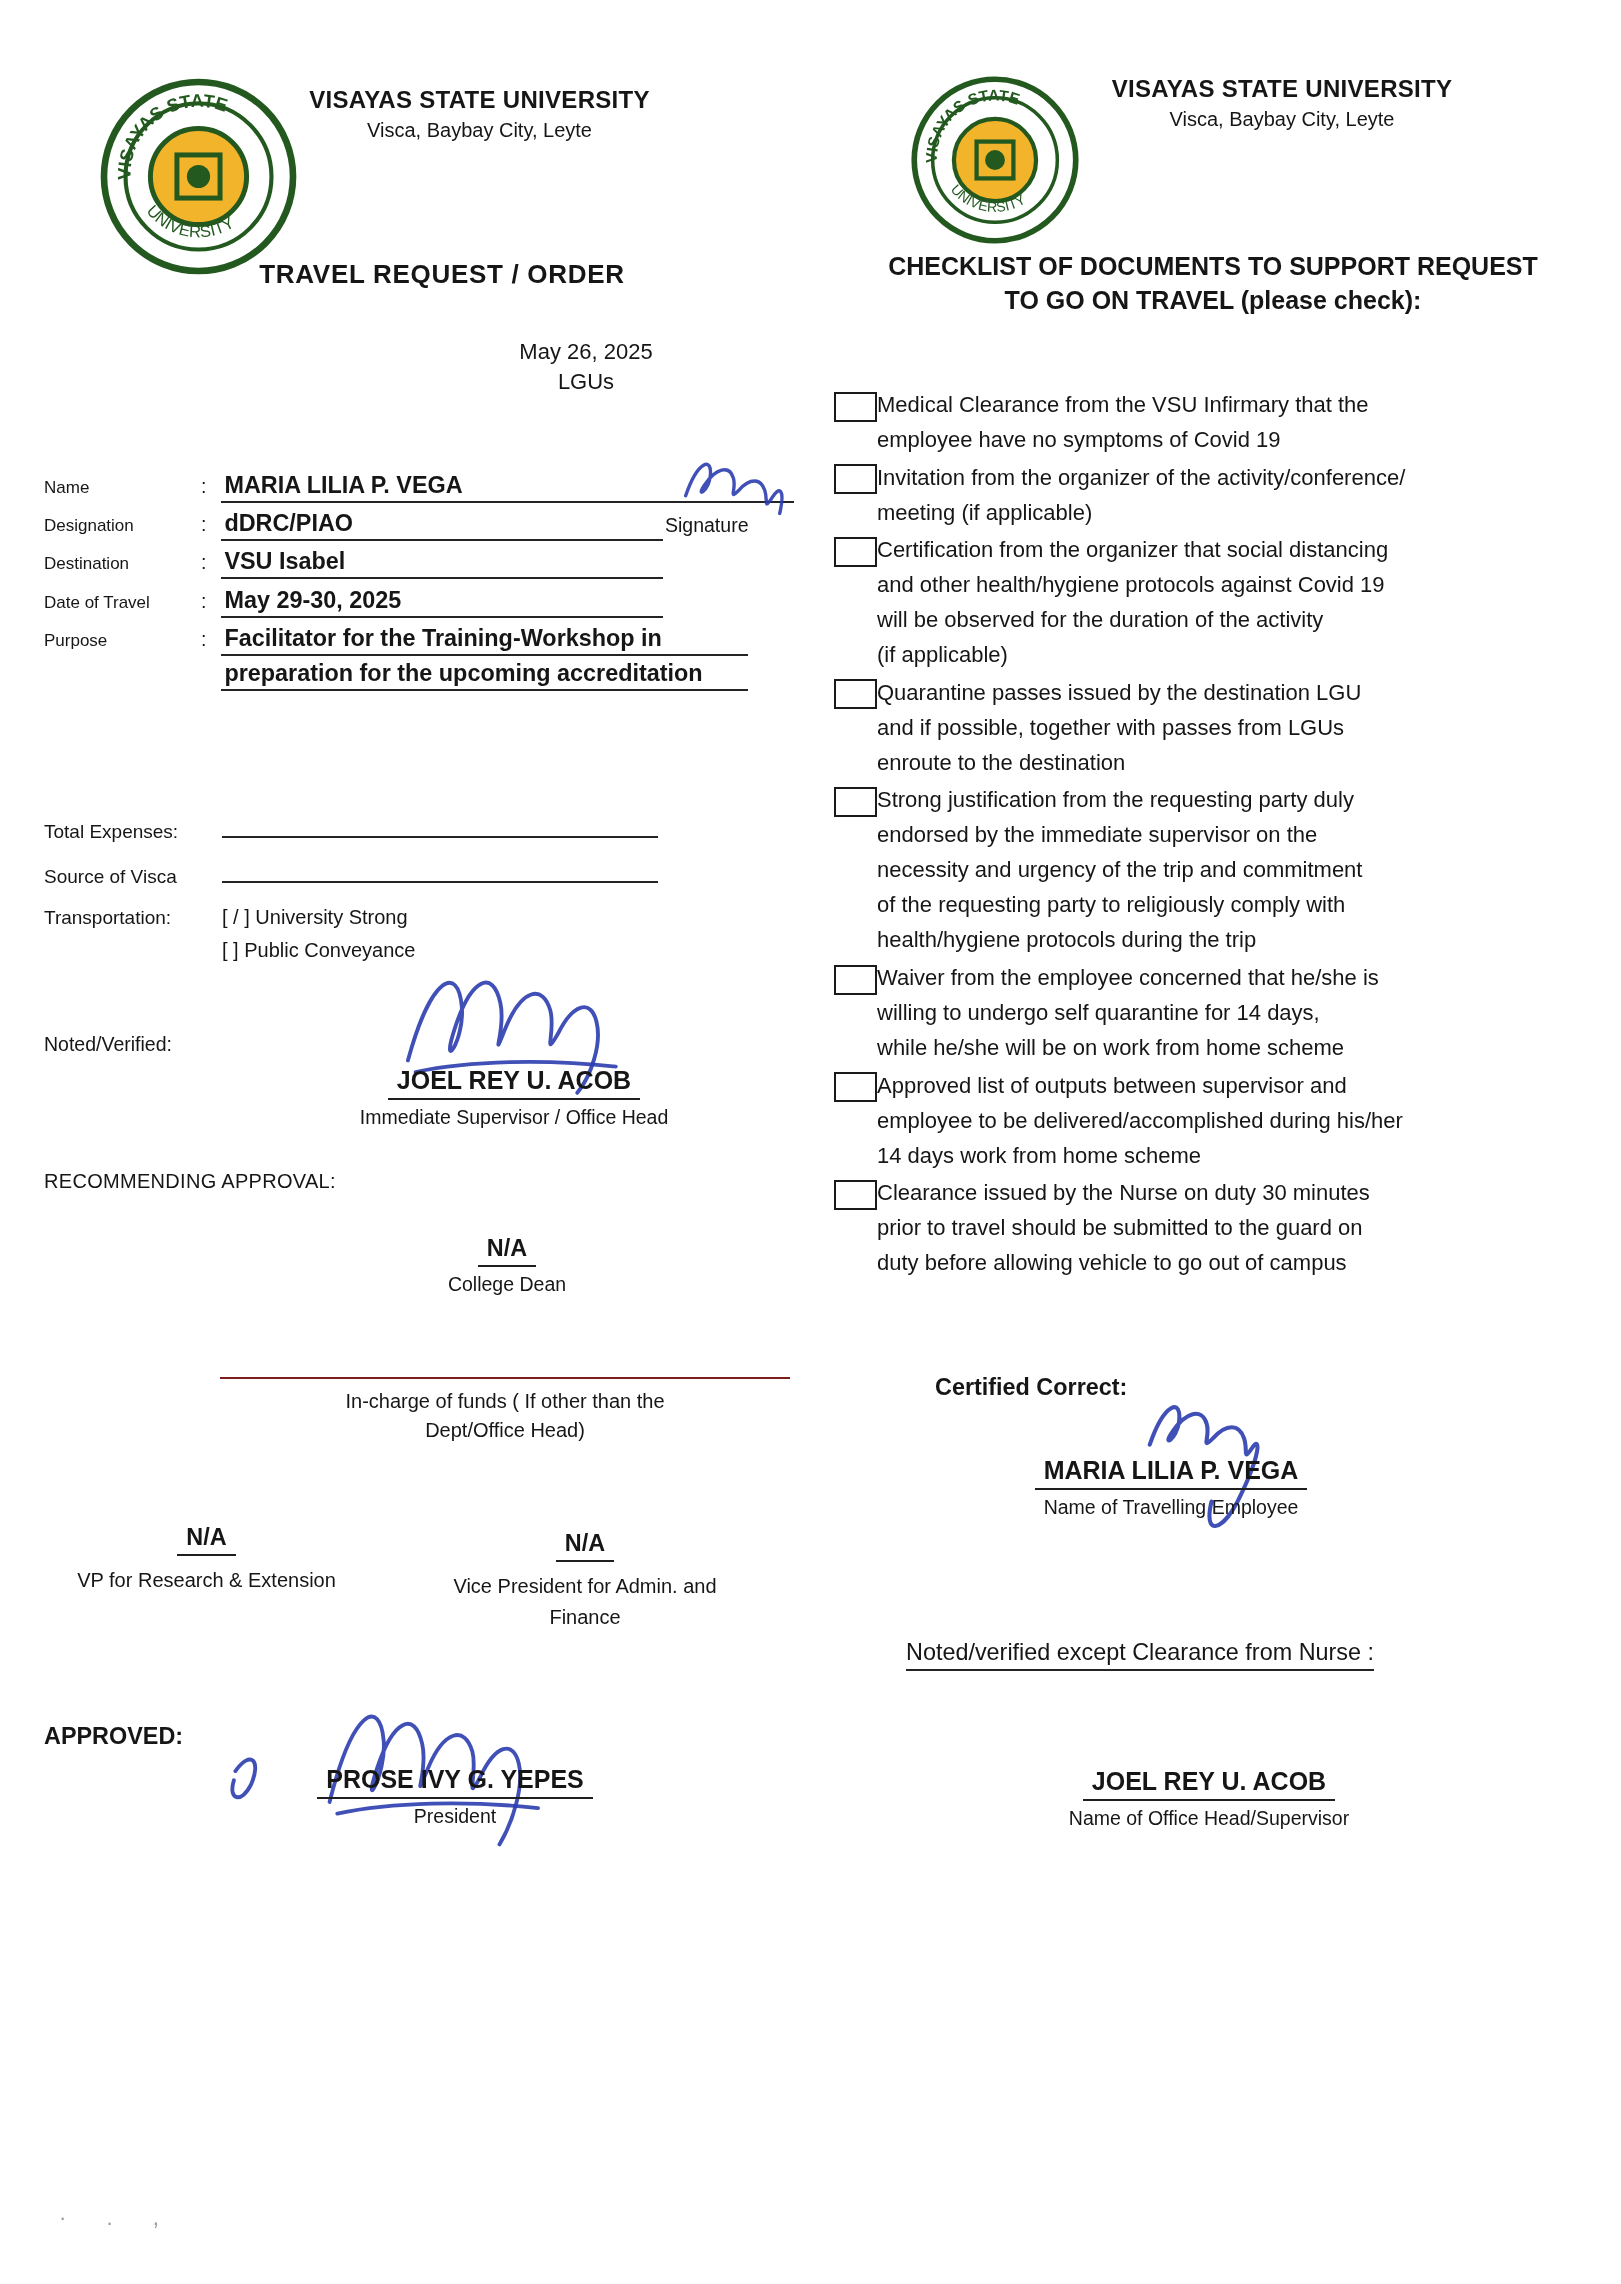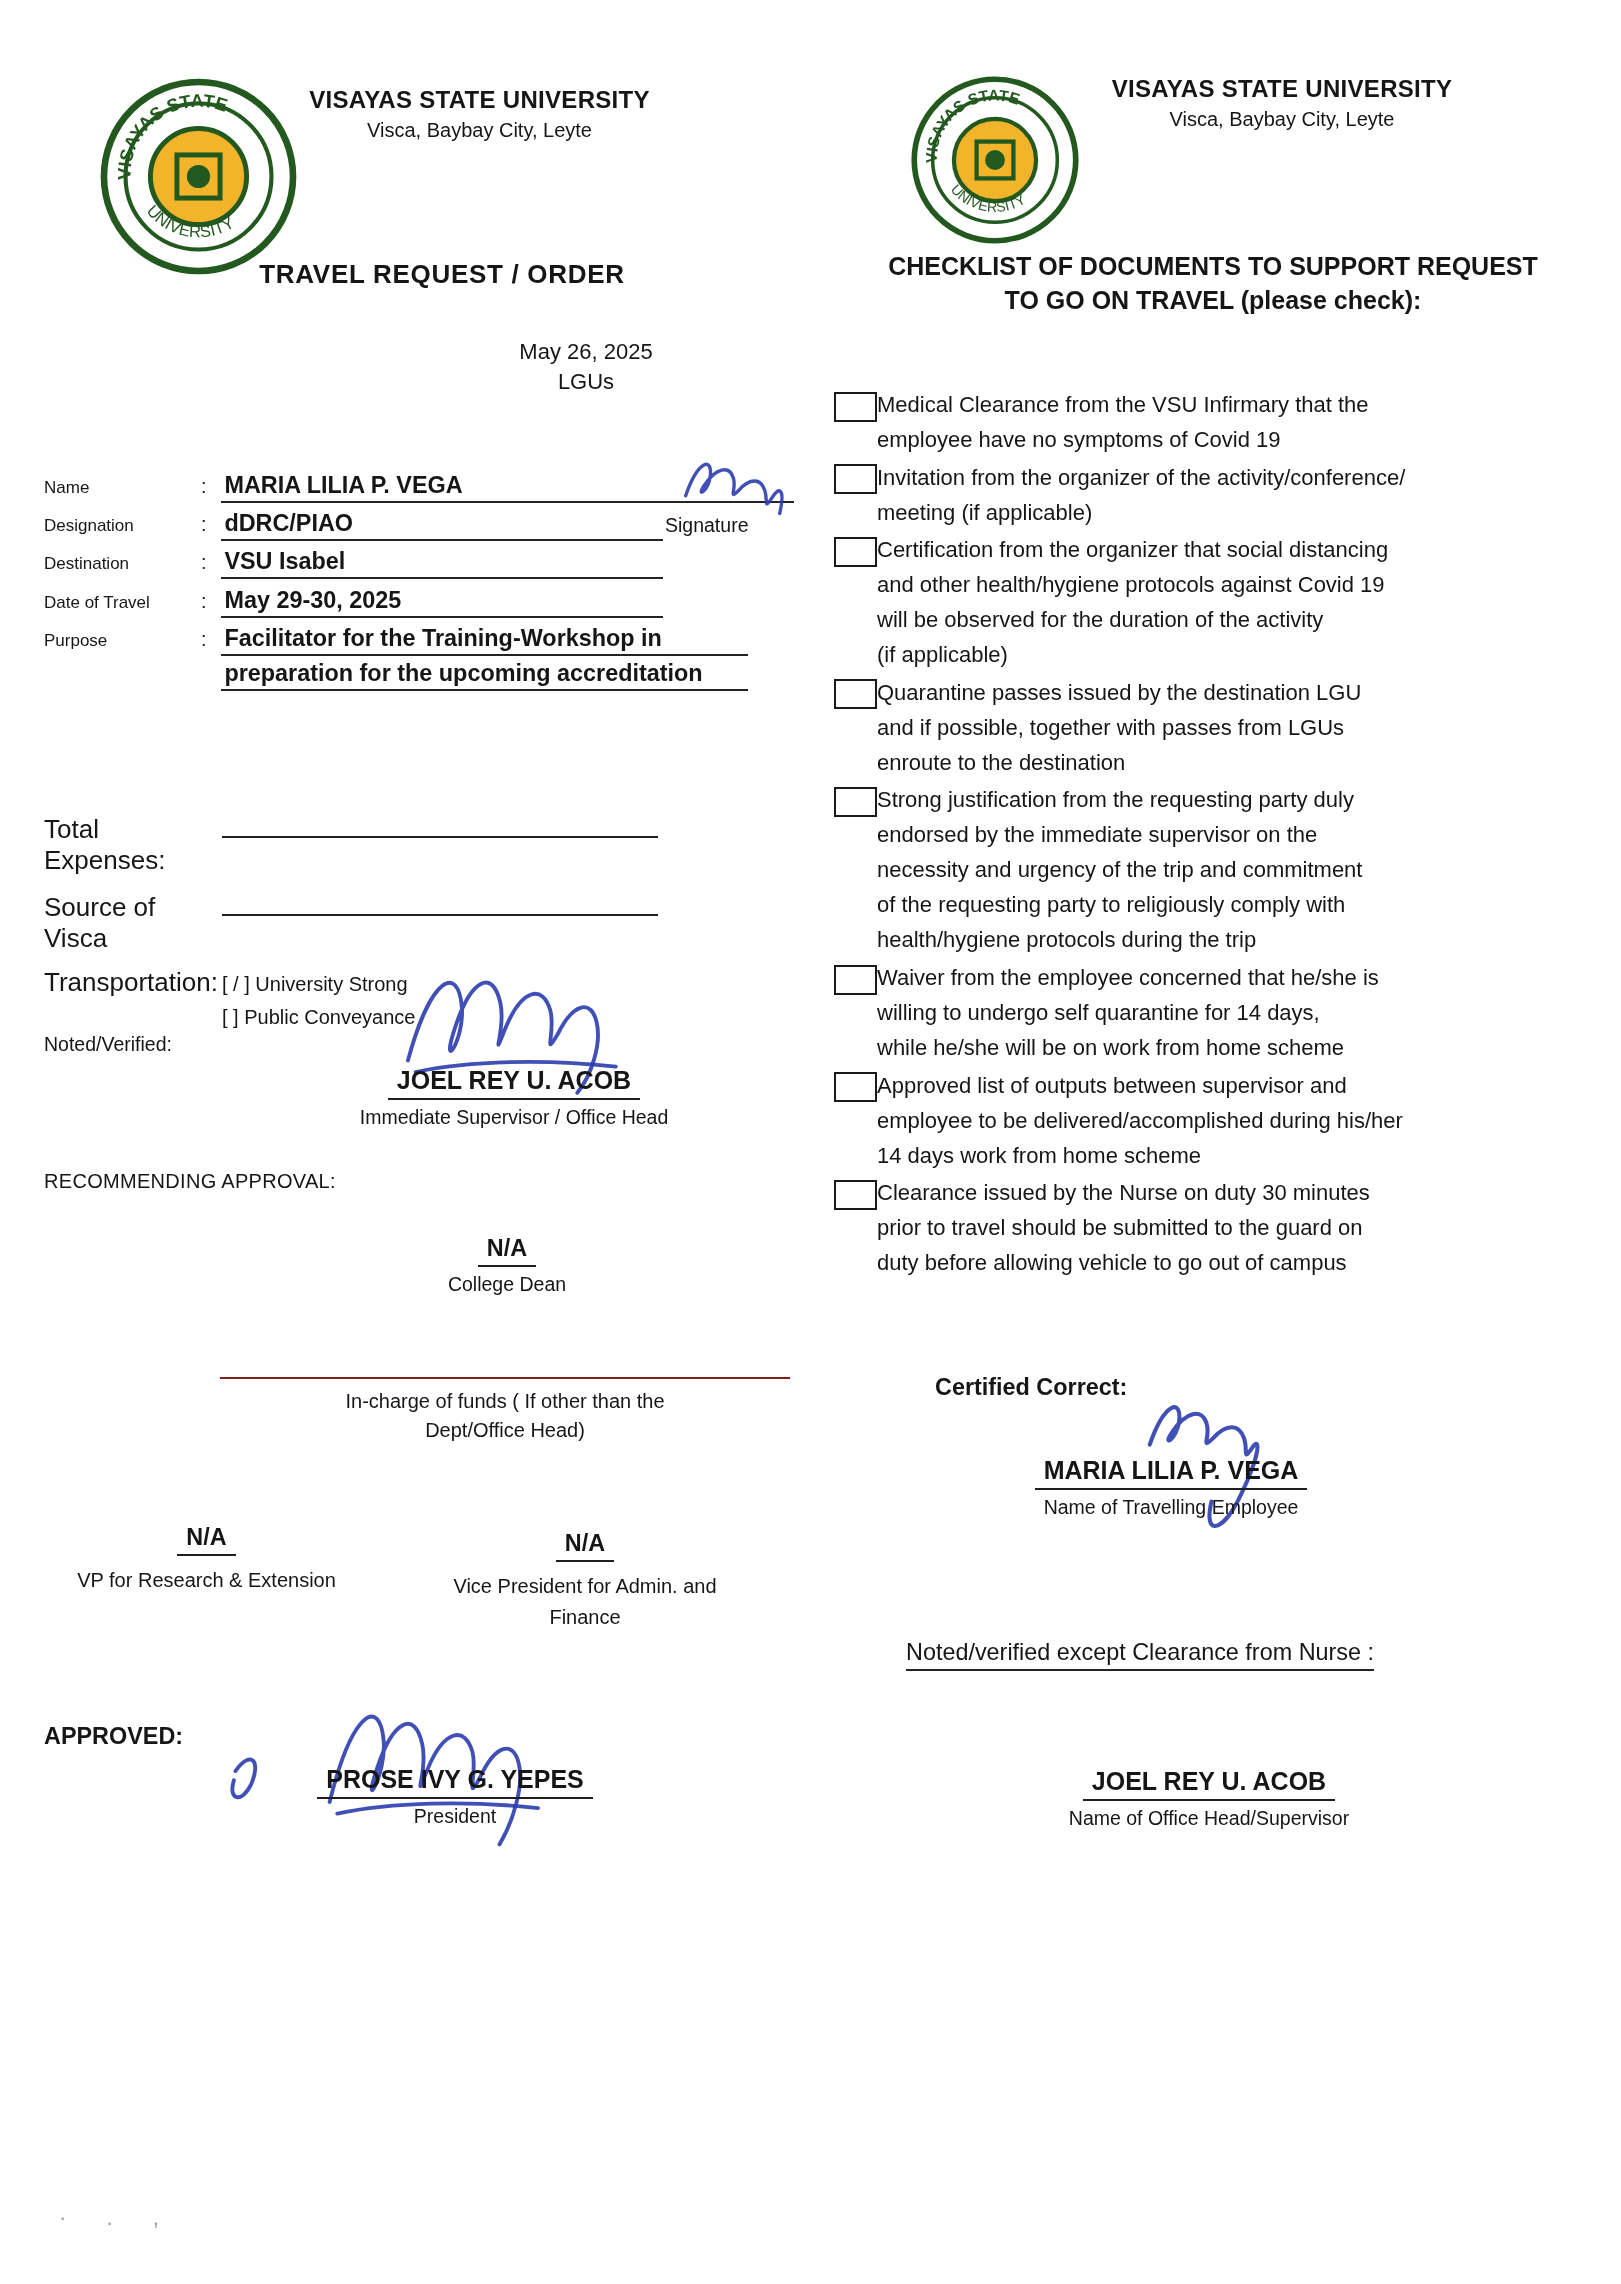--- a/index.html
+++ b/index.html
@@ -30,21 +30,21 @@
   .frow { display:flex; align-items:baseline; margin-bottom:7.2px; }
   .flabel { width:157px; font-size:17px; }
   .fcolon { width:19.5px; font-size:19.5px; }
   .fvalue { font-size:23.4px; font-weight:bold; border-bottom:2px solid #242424; padding:0 5.2px 2px 3.9px; }
   .w880 { width:573px; } .w680 { width:442px; } .w810 { width:527px; }
   .fvalue + .fvalue { margin-top:3.9px; }
   .sig-caption { left:665px; top:514px; font-size:19.5px; }
 
   .expenses { left:44px; top:811px; width:716px; }
   .erow { display:flex; align-items:baseline; margin-bottom:13px; }
-  .elabel { width:178px; font-size:26px; }
+  .elabel { width:178px; font-size:19px; }
   .eline { border-bottom:2px solid #242424; height:27px; width:436px; }
   .topts { font-size:20px; line-height:33px; }
 
   .noted-label { left:44px; top:1033px; font-size:19.5px; }
   .noted-block { left:306px; top:1066px; width:416px; text-align:center; }
   .sigline-name { font-size:25px; font-weight:bold; }
   .sigline-title { font-size:19.5px; margin-top:6.5px; }
 
   .recommending { left:44px; top:1170px; font-size:20px; letter-spacing:0.3px; }
   .dean-block { left:351px; top:1235px; width:312px; text-align:center; }

